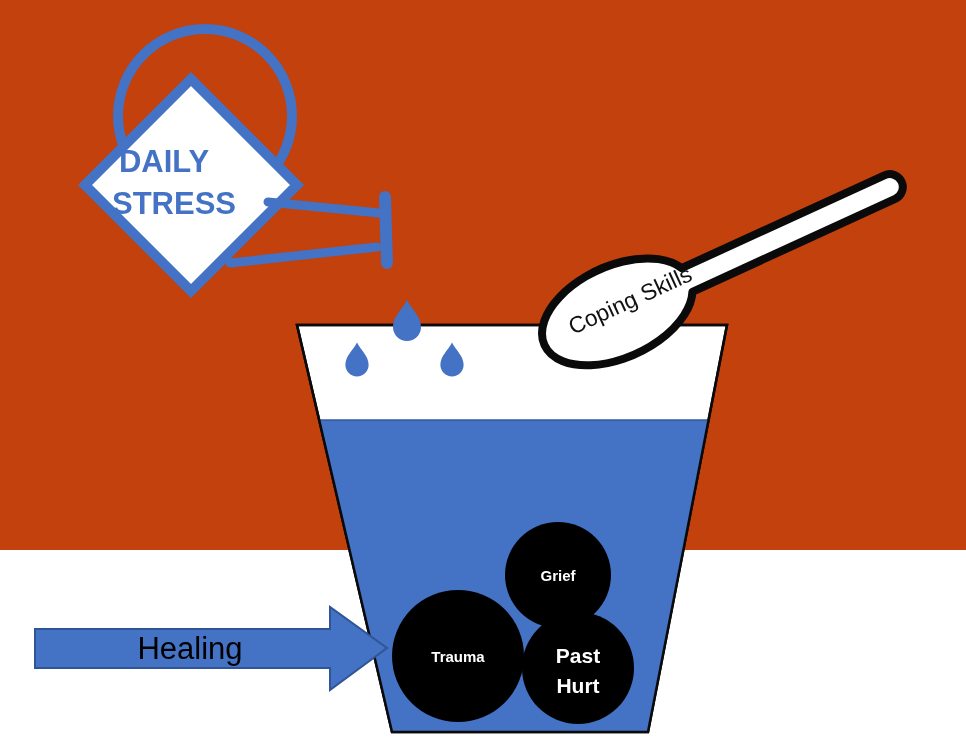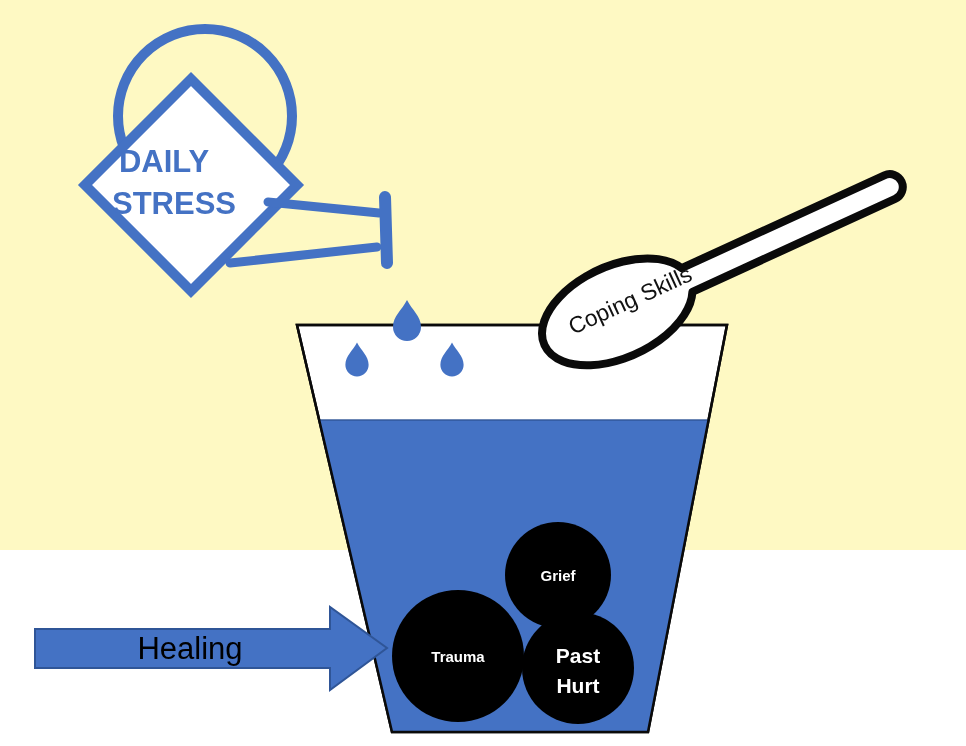--- a/index.html
+++ b/index.html
@@ -7,21 +7,21 @@
     padding: 0;
     width: 966px;
     height: 746px;
     background: #ffffff;
     overflow: hidden;
   }
   .canvas {
     position: relative;
     width: 966px;
     height: 550px;
-    background: #fef9c3;
+    background: #c2410c;
   }
   svg { display: block; }
   .label {
     font-family: "Liberation Sans", sans-serif;
   }
   .can-text {
     fill: var(--blue, #4472C4);
     font-weight: bold;
     font-size: 31px;
   }

